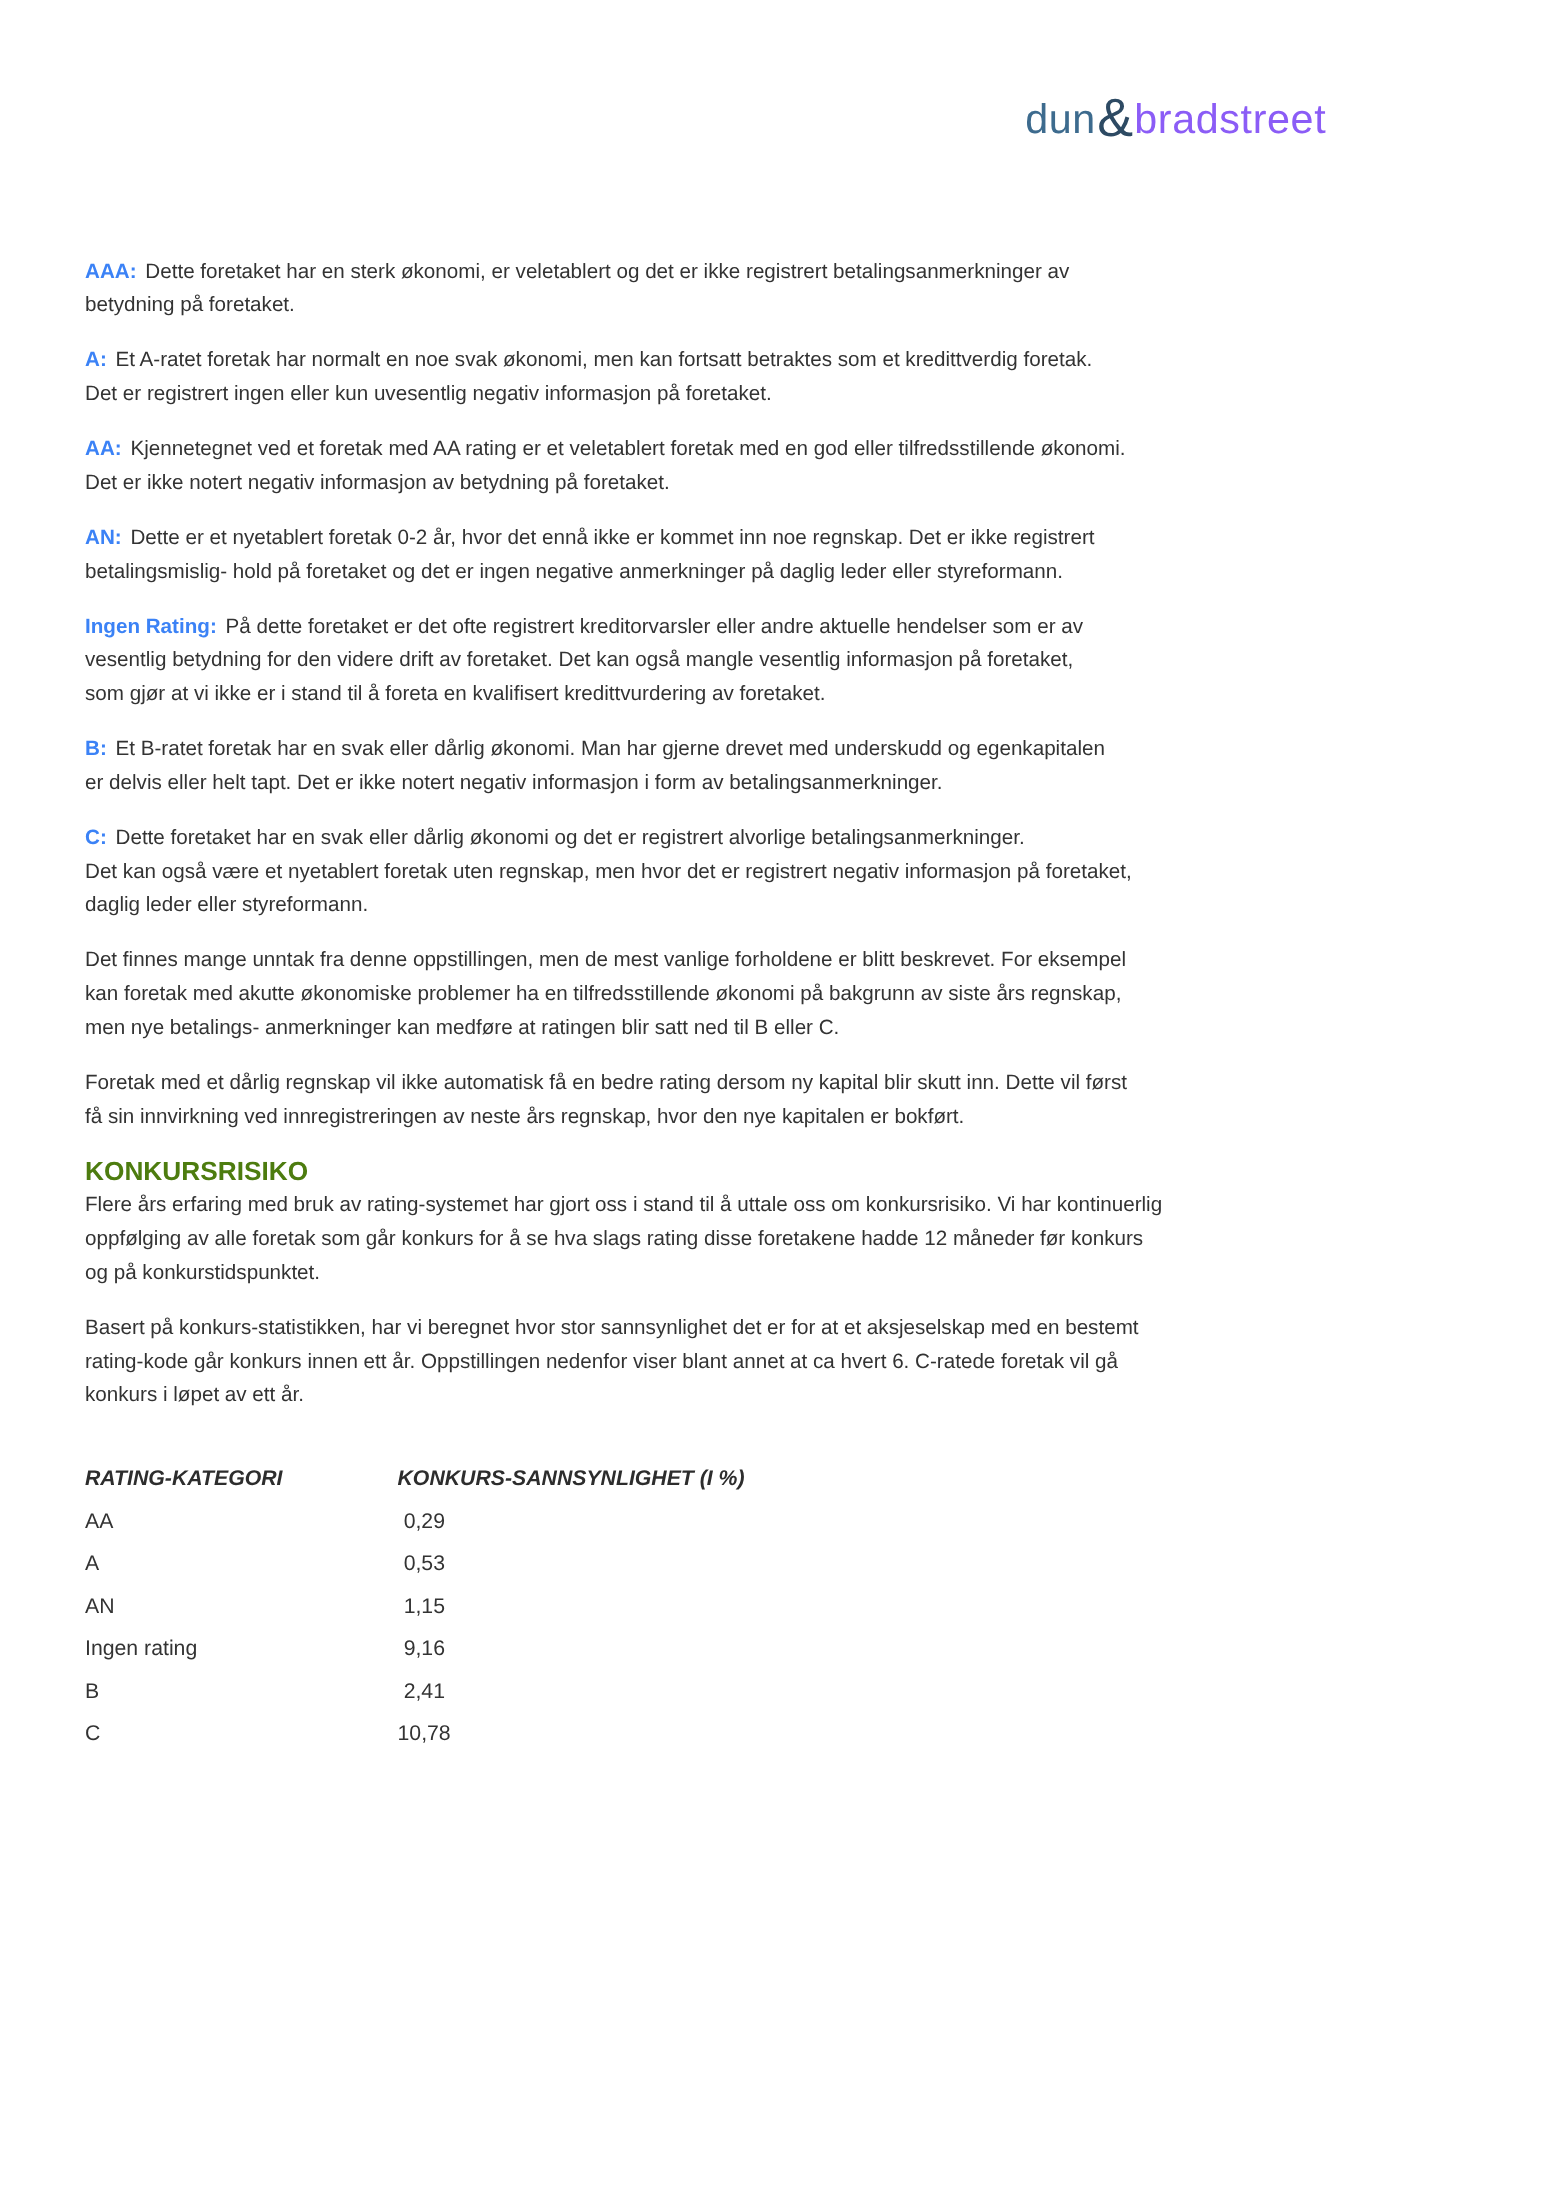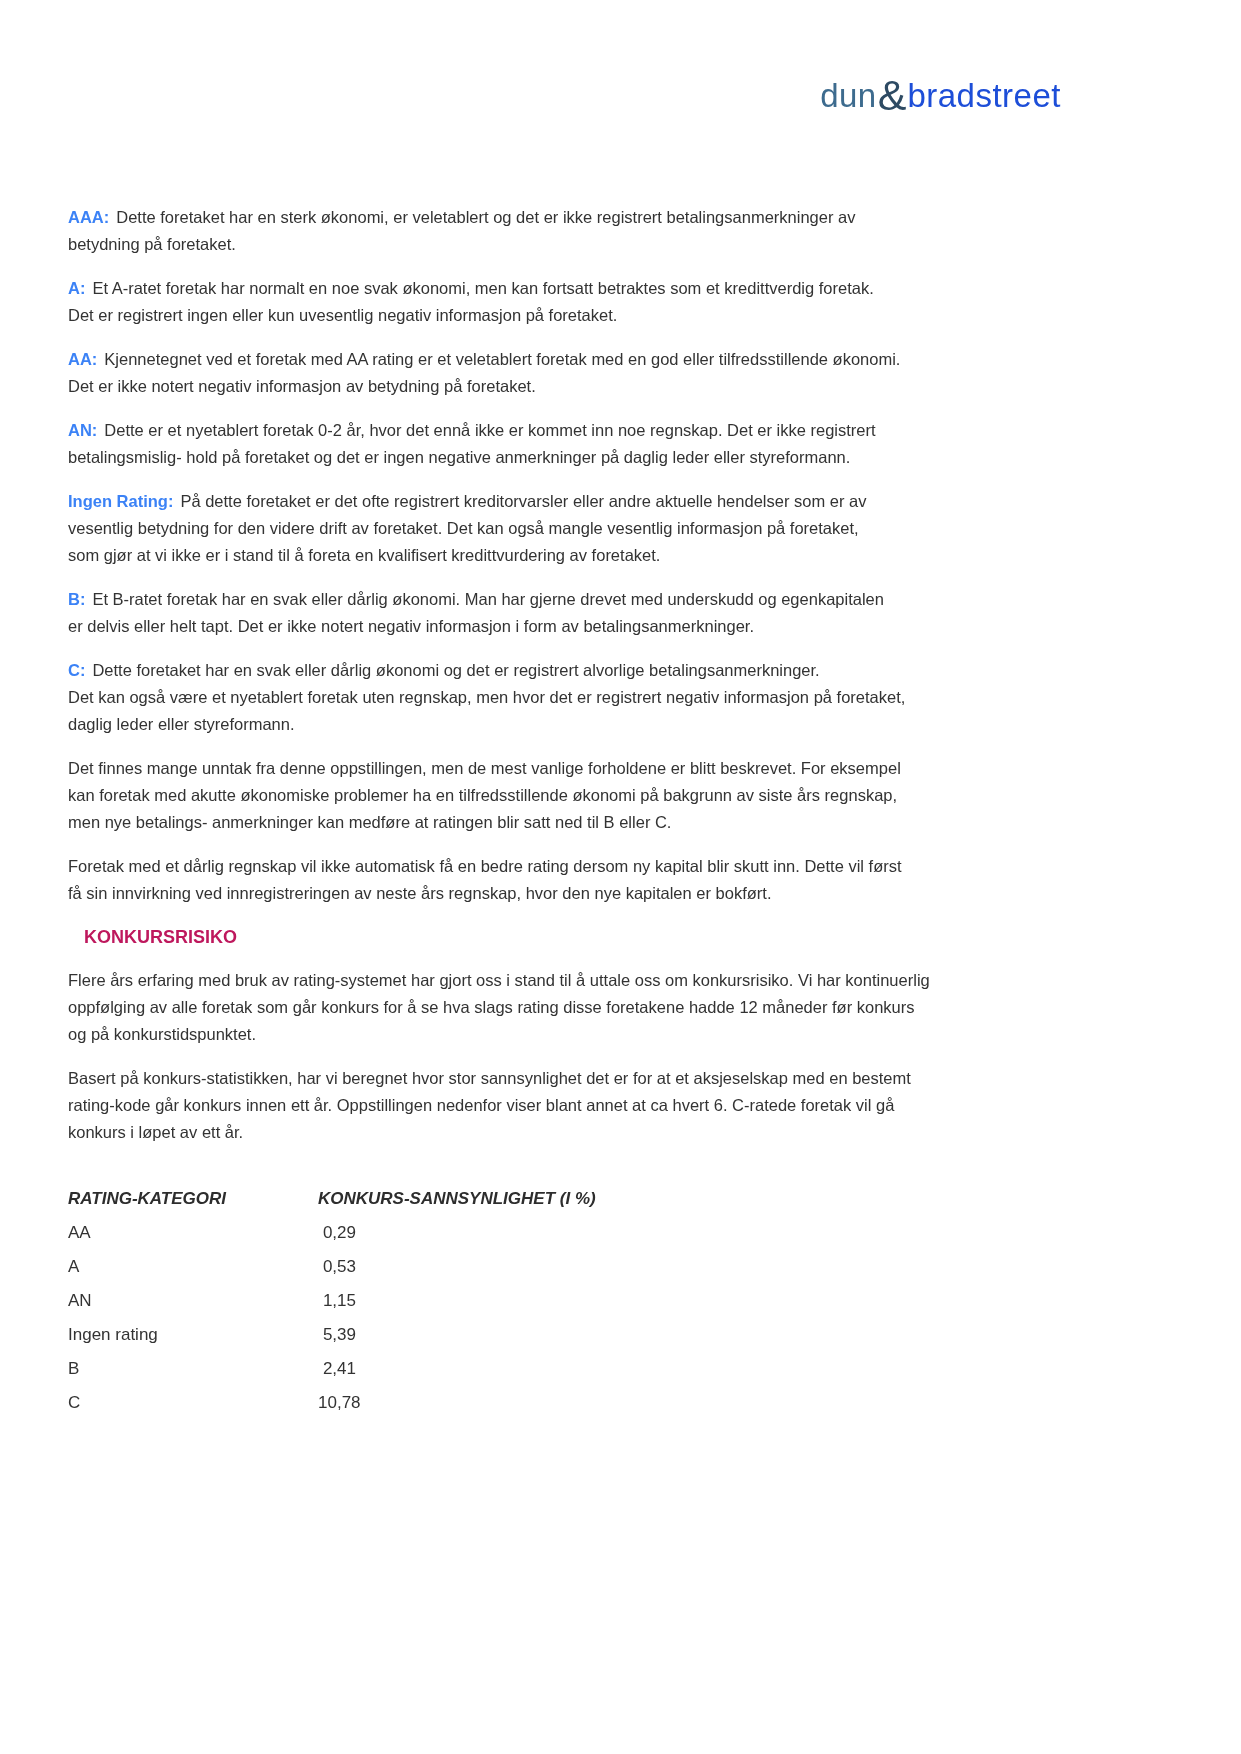--- a/index.html
+++ b/index.html
@@ -18,30 +18,30 @@
   .logo {
     position: absolute;
     top: 68px;
     right: 180px;
     display: flex;
     align-items: baseline;
     white-space: nowrap;
   }
   .logo-dun  { font-size: 33px; letter-spacing: 0.5px; color: #3d6b8e; }
   .logo-amp  { font-size: 43px; color: #2d4a63; margin: 0 1px; position: relative; top: 3px; }
-  .logo-brad { font-size: 33px; letter-spacing: 0.5px; color: #1d4ed8; }
+  .logo-brad { font-size: 33px; letter-spacing: 0.5px; color: #8b5cf6; }
 
   
   .content { position: absolute; left: 68px; top: 204px; width: 1000px; }
   .para { margin: 0 0 17px 0; font-size: 16.5px; line-height: 27px; }
   .para .plabel { font-weight: bold; color: #3b82f6; margin-right: 7px; }
   .ptext { white-space: pre-line; text-align: center; }
   .section-heading {
-    font-size: 18px; line-height: 27px; font-weight: bold;
-    color: #be185d; margin: 16px; padding: 0;
+    font-size: 21px; line-height: 27px; font-weight: bold;
+    color: #4d7c0f; margin: 0; padding: 0;
   }
   .para.after-heading { margin-top: 0; }
 
   
   .rating-table { margin-top: 36px; font-size: 17px; }
   .trow { display: flex; line-height: 34px; }
   .thead { font-weight: bold; color: #2d2d2d; font-style: italic; }
   .c1 { width: 250px; flex: 0 0 250px; }
   .c2 { flex: 1; }
   .val { display: inline-block; min-width: 38px; text-align: right; }
@@ -122,21 +122,21 @@
       <div class="trow">
         <div class="tcell c1">A</div>
         <div class="tcell c2"><span class="val">0,53</span></div>
       </div>
       <div class="trow">
         <div class="tcell c1">AN</div>
         <div class="tcell c2"><span class="val">1,15</span></div>
       </div>
       <div class="trow">
         <div class="tcell c1">Ingen rating</div>
-        <div class="tcell c2"><span class="val">5,39</span></div>
+        <div class="tcell c2"><span class="val">9,16</span></div>
       </div>
       <div class="trow">
         <div class="tcell c1">B</div>
         <div class="tcell c2"><span class="val">2,41</span></div>
       </div>
       <div class="trow">
         <div class="tcell c1">C</div>
         <div class="tcell c2"><span class="val">10,78</span></div>
       </div>
     </div>

